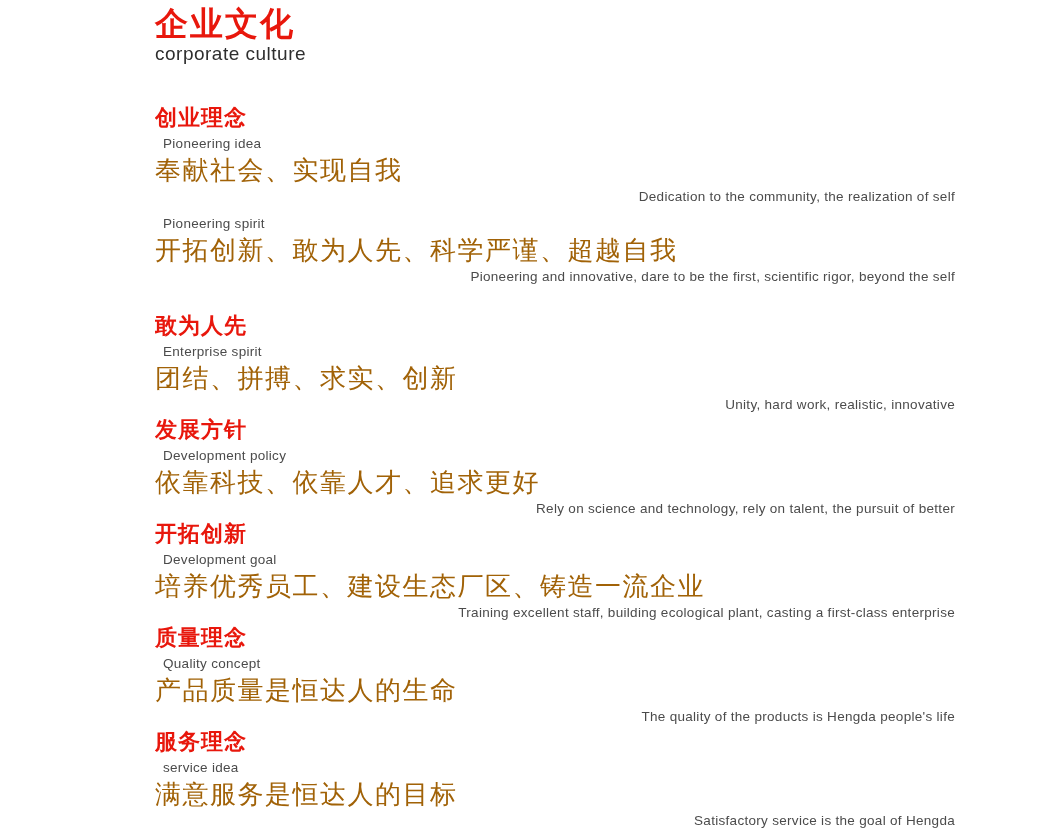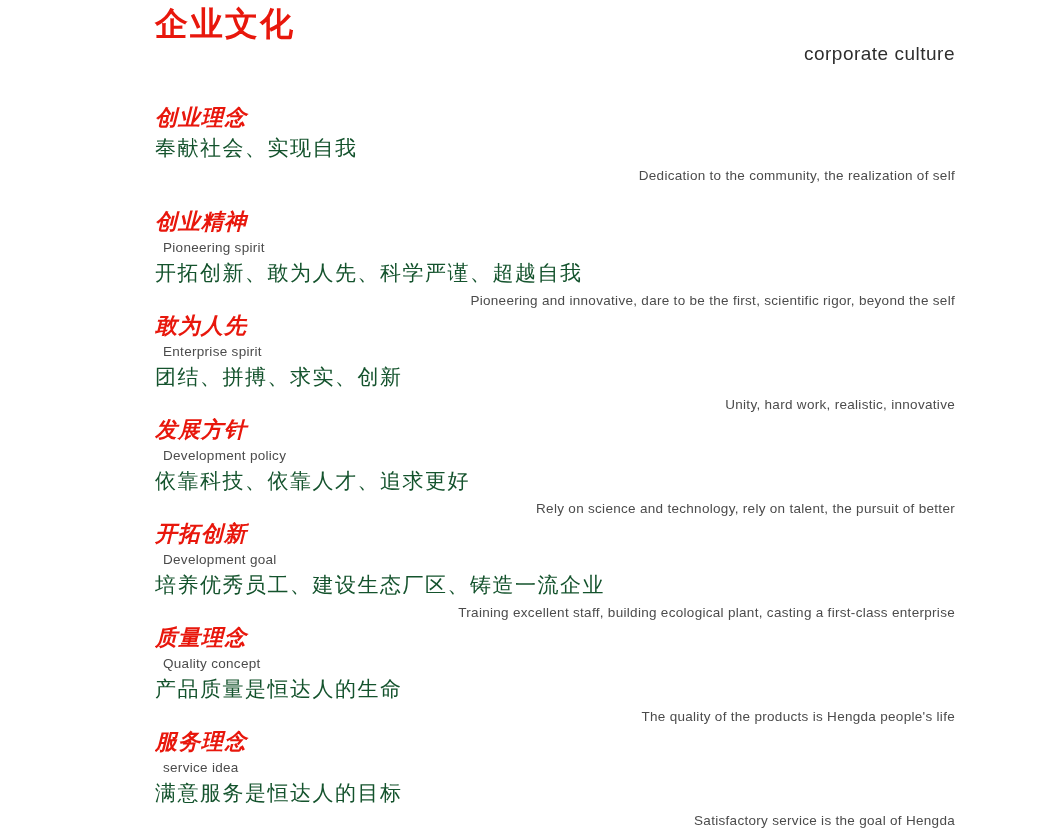--- a/index.html
+++ b/index.html
@@ -22,53 +22,51 @@
     line-height: 36px;
     letter-spacing: 2px;
     color: #e8170c;
   }
   .title-en {
     font-size: 19px;
     line-height: 21px;
     color: #2e2e2e;
     letter-spacing: 0.5px;
     margin-top: 1px;
-    text-align: right;
   }
   .sections {
     margin-top: 42px;
   }
   .sec {
     height: 104px;
     overflow: hidden;
   }
   .h-cn {
     font-family: "Liberation Serif", serif;
     font-weight: bold;
     font-size: 22px;
     line-height: 24px;
     letter-spacing: 1px;
     color: #e8170c;
-    font-style: italic;
   }
   .h-en {
     font-size: 13.5px;
     line-height: 15px;
     color: #4b4b4b;
     letter-spacing: 0.3px;
     padding-left: 8px;
     margin-top: 6px;
   }
   .b-cn {
-    font-family: Liberation Mono, monospace;
+    font-family: Liberation Serif, serif;
     font-weight: normal;
-    font-size: 21px;
+    font-size: 26px;
     line-height: 29px;
     letter-spacing: 1.5px;
-    color: #14532d;
+    color: #a16207;
     margin-top: 5px;
   }
   .b-en {
     font-size: 13.5px;
     line-height: 15px;
     color: #4b4b4b;
     letter-spacing: 0.3px;
     padding-left: 8px;
     margin-top: 4px;
     text-align: right;
@@ -79,26 +77,26 @@
 
 <div class="content">
 
   <div class="title-cn">企业文化</div>
   <div class="title-en">corporate culture</div>
 
   <div class="sections">
 
     <section class="sec">
       <div class="h-cn">创业理念</div>
+      <div class="h-en">Pioneering idea</div>
       <div class="b-cn">奉献社会、实现自我</div>
       <div class="b-en">Dedication to the community, the realization of self</div>
     </section>
 
     <section class="sec">
-      <div class="h-cn">创业精神</div>
       <div class="h-en">Pioneering spirit</div>
       <div class="b-cn">开拓创新、敢为人先、科学严谨、超越自我</div>
       <div class="b-en">Pioneering and innovative, dare to be the first, scientific rigor, beyond the self</div>
     </section>
 
     <section class="sec">
       <div class="h-cn">敢为人先</div>
       <div class="h-en">Enterprise spirit</div>
       <div class="b-cn">团结、拼搏、求实、创新</div>
       <div class="b-en">Unity, hard work, realistic, innovative</div>

